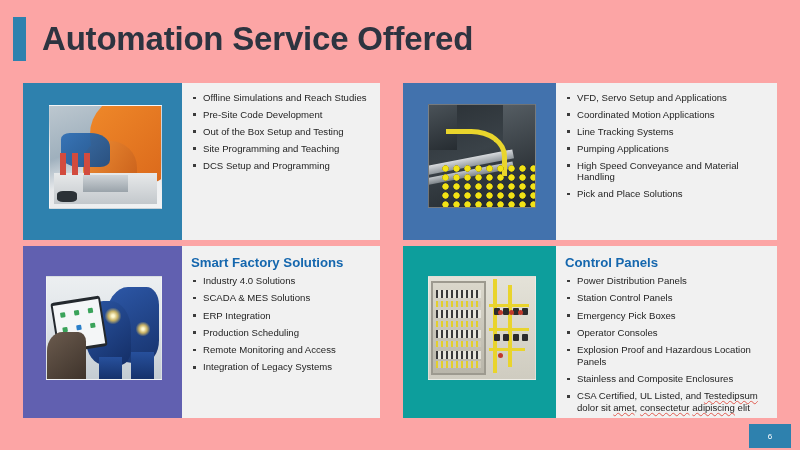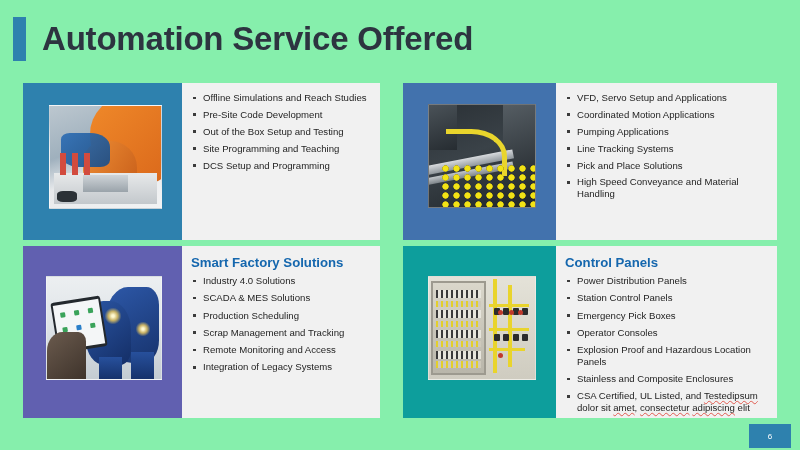--- a/index.html
+++ b/index.html
@@ -6,21 +6,21 @@
   html, body {
     width: 800px; height: 450px;
     background: #c9c9c9;
     font-family: "Liberation Sans", sans-serif;
     overflow: hidden;
   }
   #slide {
     position: absolute;
     left: 0; top: 0;
     width: 800px; height: 450px;
-    background: #86efac;
+    background: #fca5a5;
   }
 
   
   #title-bar {
     position: absolute;
     left: 0; top: 10px;
     width: 800px; height: 58px;
     display: flex; align-items: center;
   }
   #title-accent {
@@ -233,24 +233,24 @@
         <div class="rail"></div>
           <div class="rail2"></div>
         <div class="chute"></div>
         <div class="caps"></div>
       </div>
     </div>
     <div class="body">
       <ul class="bullets">
         <li>VFD, Servo Setup and Applications</li>
         <li>Coordinated Motion Applications</li>
+        <li>Line Tracking Systems</li>
         <li>Pumping Applications</li>
-        <li>Line Tracking Systems</li>
+        <li>High Speed Conveyance and Material Handling</li>
         <li>Pick and Place Solutions</li>
-        <li>High Speed Conveyance and Material Handling</li>
       </ul>
     </div>
   </div>
 
   <div class="card" id="card-2">
     <div class="media" style="background:#6160B0;">
       <div class="photo ph-smart">
         <div class="rbt1"></div>
           <div class="rbt2"></div>
         <div class="base1"></div>
@@ -269,22 +269,22 @@
           </div>
         </div>
         <div class="hand"></div>
       </div>
     </div>
     <div class="body">
       <div class="card-heading">Smart Factory Solutions</div>
       <ul class="bullets">
         <li>Industry 4.0 Solutions</li>
         <li>SCADA &amp; MES Solutions</li>
+        <li>ERP Integration</li>
         <li>Production Scheduling</li>
-        <li>Scrap Management and Tracking</li>
         <li>Remote Monitoring and Access</li>
         <li>Integration of Legacy Systems</li>
       </ul>
     </div>
   </div>
 
   <div class="card" id="card-3">
     <div class="media" style="background:#0D9E9C;">
       <div class="photo ph-panel">
         <div class="cab">

